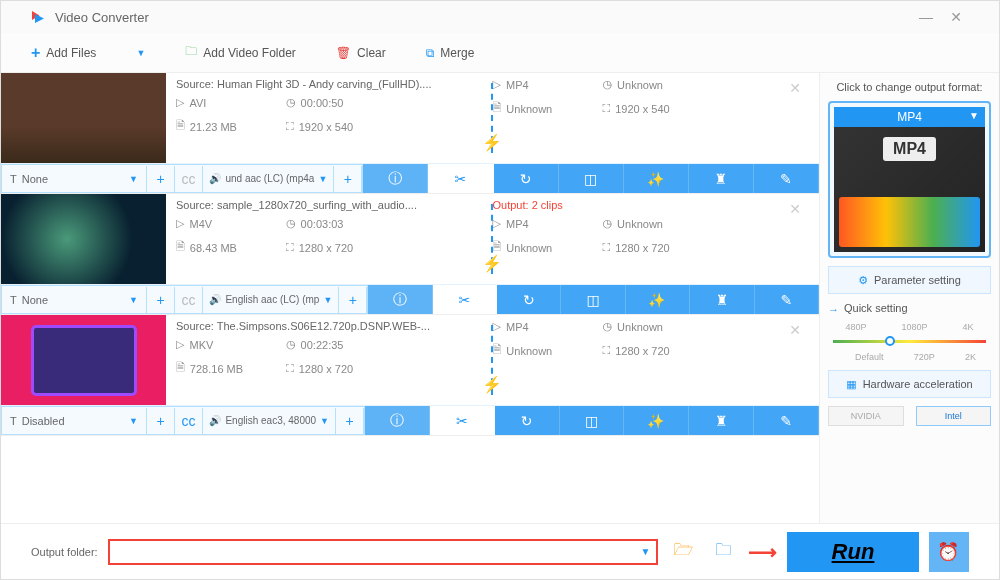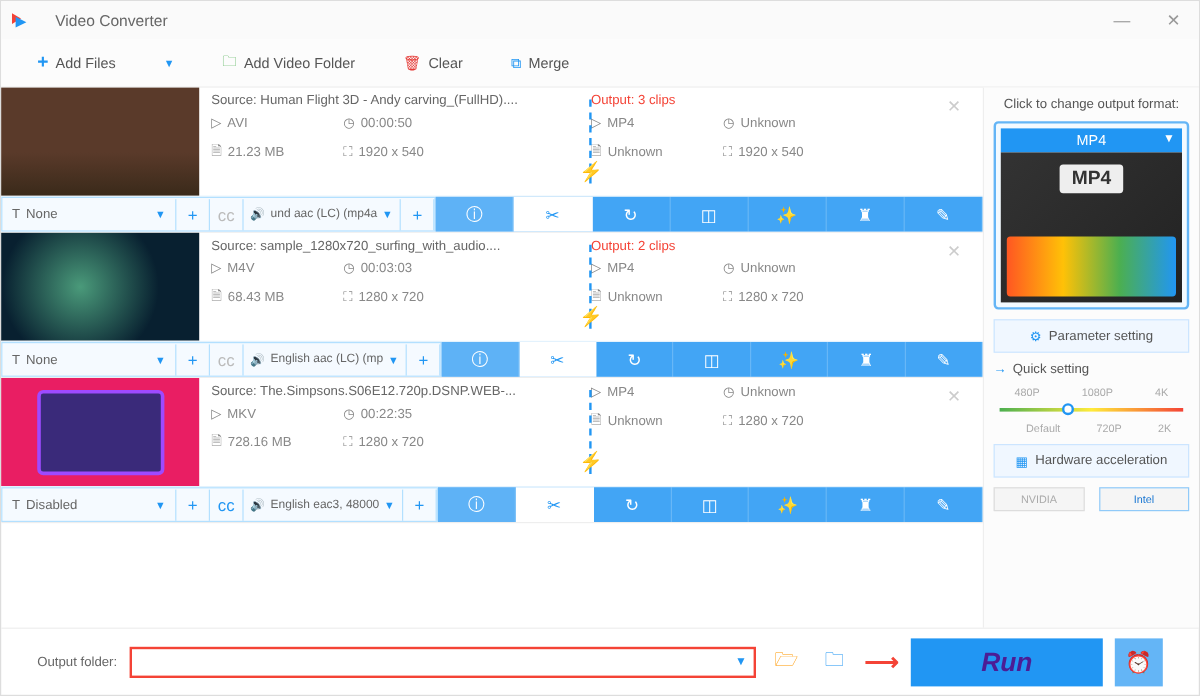--- a/index.html
+++ b/index.html
@@ -1,18 +1,18 @@
 <!DOCTYPE html>
 <html><head>
 <meta charset="utf-8">
 <style>
 * { box-sizing: border-box; margin: 0; padding: 0; font-family: Arial, sans-serif; }
 body { background: #fff; width: 1000px; height: 580px; overflow: hidden; }
 .window { width: 100%; height: 100%; border: 1px solid #ddd; display: flex; flex-direction: column; }
-.titlebar { height: 32px; display: flex; align-items: center; padding: 0 6px; background: #fafafa; gap: 13px; }
+.titlebar { height: 32px; display: flex; align-items: center; padding: 0 28px; background: #fafafa; }
 .logo { width: 18px; height: 18px; margin-right: 8px; }
 .title { font-size: 13px; color: #666; flex: 1; }
 .winbtn { width: 30px; height: 20px; display: flex; align-items: center; justify-content: center; color: #999; font-size: 14px; cursor: pointer; }
 .toolbar { height: 40px; display: flex; align-items: center; padding: 0 30px; gap: 40px; border-bottom: 1px solid #eee; background: #fcfcfc; }
 .toolbtn { display: flex; align-items: center; gap: 6px; font-size: 12px; color: #555; cursor: pointer; }
 .toolbtn .plus { color: #2196f3; font-weight: bold; font-size: 16px; }
 .toolbtn .folder { color: #4caf50; }
 .toolbtn .trash { color: #e53935; }
 .toolbtn .merge { color: #2196f3; }
 .content { flex: 1; display: flex; }
@@ -63,21 +63,21 @@
 .slider-labels2 { position: absolute; bottom: 0; left: 12px; right: 0; display: flex; justify-content: space-around; font-size: 9px; color: #aaa; }
 .hw-box { display: flex; gap: 12px; }
 .hw-chip { flex: 1; height: 20px; font-size: 9px; display: flex; align-items: center; justify-content: center; background: #f5f5f5; color: #aaa; border: 1px solid #ddd; }
 .hw-chip.intel { color: #1976d2; border-color: #90caf9; }
 .bottombar { height: 56px; display: flex; align-items: center; padding: 0 30px 0 30px; border-top: 1px solid #eee; gap: 10px; }
 .out-label { font-size: 11px; color: #666; }
 .path-box { flex: 1; height: 26px; border: 2px solid #f44336; display: flex; align-items: center; padding: 0 6px; font-size: 10px; color: #666; position: relative; }
 .path-box .arrow { position: absolute; right: 6px; color: #2196f3; font-size: 10px; }
 .fbtn { width: 30px; height: 26px; display: flex; align-items: center; justify-content: center; color: #ff9800; font-size: 16px; cursor: pointer; }
 .red-arrow { color: #f44336; font-size: 20px; font-weight: bold; }
-.run-btn { width: 160px; height: 40px; background: #2196f3; color: #4c1d95; font-size: 22px; font-style: italic; font-weight: bold; display: flex; align-items: center; justify-content: center; cursor: pointer; }
+.run-btn { width: 132px; height: 40px; background: #2196f3; color: #000000; font-size: 22px; font-style: italic; font-weight: bold; display: flex; align-items: center; justify-content: center; cursor: pointer; text-decoration: underline; }
 .clock-btn { width: 40px; height: 40px; background: #64b5f6; color: #fff; display: flex; align-items: center; justify-content: center; font-size: 18px; cursor: pointer; }
 svg { display: block; }
 .carrot { font-size: 9px; color: #2196f3; margin-left: auto; }
 </style>
 </head>
 <body>
 
 <div class="window">
 
   <div class="titlebar">
@@ -133,21 +133,20 @@
                   </div>
             <div class="info-cell">
                     <span>⛶</span>
                     <span>1920 x 540</span>
                   </div>
           </div>
         </div>
         <div class="meta-right">
           <div class="divider"></div>
           <div class="bolt">⚡</div>
-          <div class="out-line">Output: 3 clips</div>
           <div class="info-grid">
             <div class="info-cell">
                     <span>▷</span>
                     <span>MP4</span>
                   </div>
             <div class="info-cell">
                     <span>◷</span>
                     <span>Unknown</span>
                   </div>
             <div class="info-cell">

